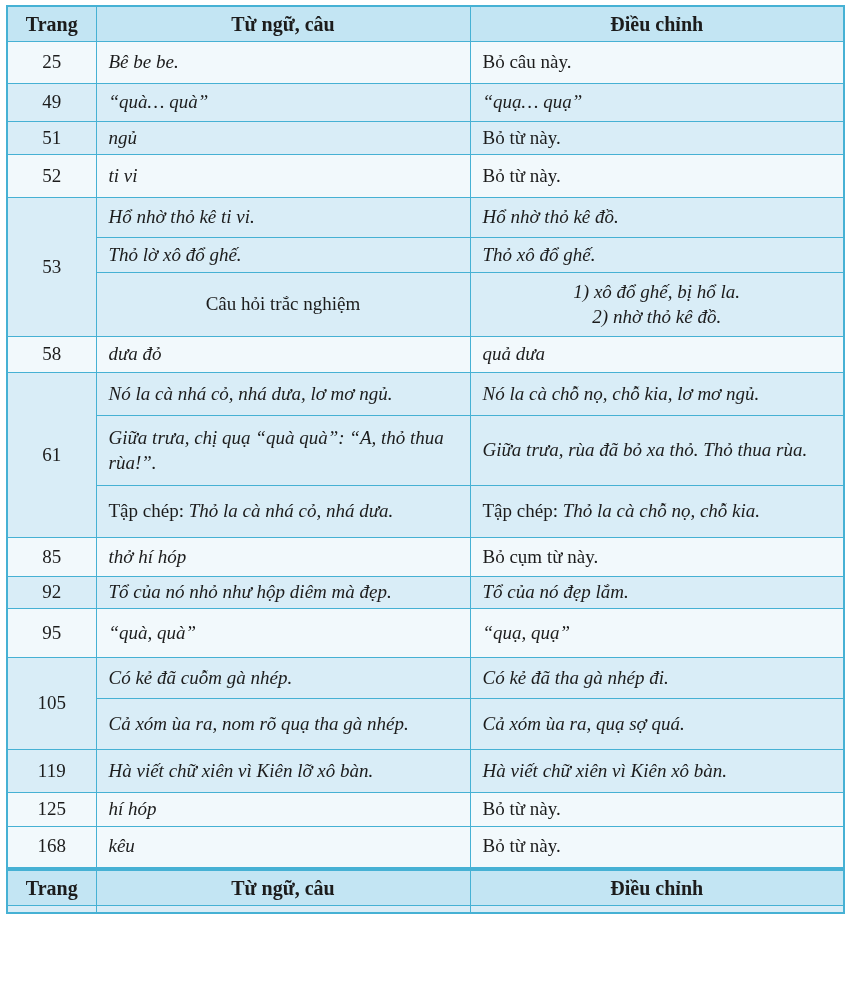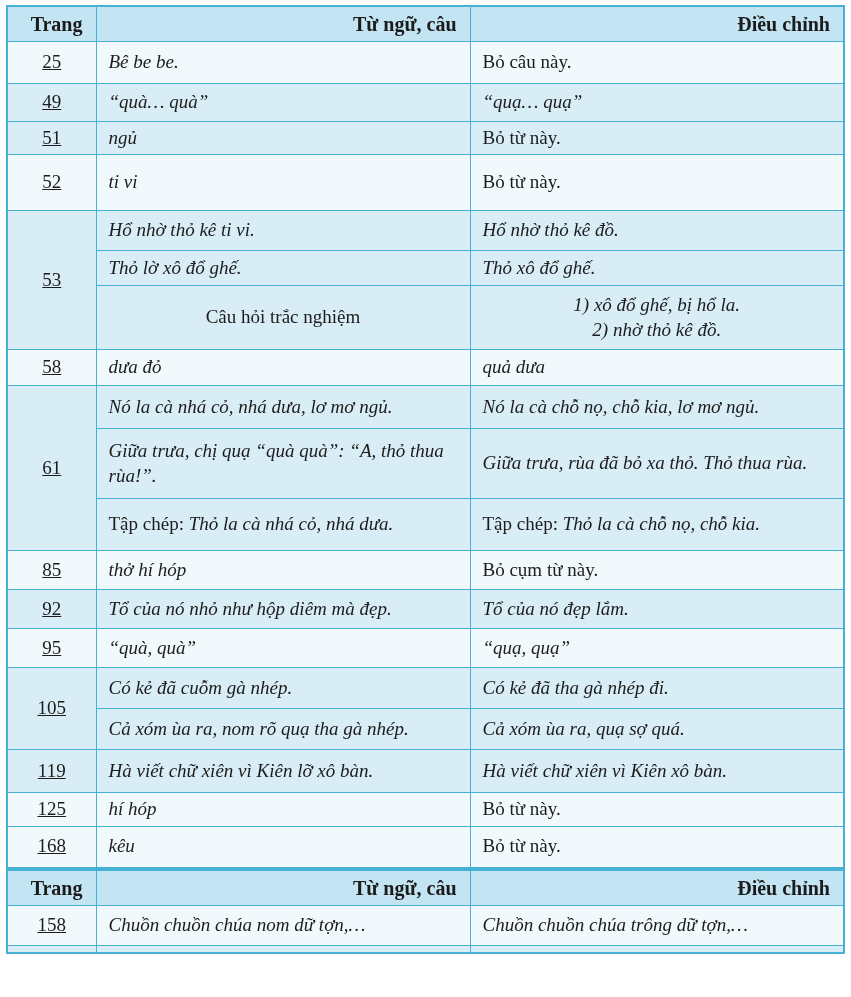--- a/index.html
+++ b/index.html
@@ -30,30 +30,29 @@
     border: 1.5px solid var(--border, #46b1d4);
     padding: 3px 12px;
     font-size: 19px;
     line-height: 1.3;
     vertical-align: middle;
     overflow: hidden;
   }
   table.correction-table th {
     background: var(--header-bg, #c3e5f3);
     font-weight: bold;
-    text-align: right;
+    text-align: center;
     font-size: 20px;
     padding: 4px 13px;
   }
   col.col-page { width: 89px; }
   td.page-number-cell {
     text-align: center;
     padding-left: 4px;
     padding-right: 4px;
-    text-decoration: underline;
   }
   tr.shaded td { background: var(--shaded-bg, #d9edf7); }
   tr.plain  td { background: var(--plain-bg, #f2f9fc); }
   span.it { font-style: italic; }
   span.up { font-style: normal; }
   tr.partial-row td {
     padding: 0;
     height: 6px;
     line-height: 0;
   }
@@ -94,21 +93,21 @@
           <tr class="shaded" style="height: 38px; margin-top: 43px;">
             <td class="page-number-cell" rowspan="1">49</td>
             <td><span class="it">“quà… quà”</span></td>
             <td><span class="it">“quạ… quạ”</span></td>
           </tr>
           <tr class="shaded" style="height: 33px;">
             <td class="page-number-cell" rowspan="1">51</td>
             <td><span class="it">ngủ</span></td>
             <td><span class="up">Bỏ từ này.</span></td>
           </tr>
-          <tr class="plain" style="height: 56px;">
+          <tr class="plain" style="height: 43px;">
             <td class="page-number-cell" rowspan="1">52</td>
             <td><span class="it">ti vi</span></td>
             <td><span class="up">Bỏ từ này.</span></td>
           </tr>
           <tr class="shaded" style="height: 40px;">
             <td class="page-number-cell" rowspan="3">53</td>
             <td><span class="it">Hổ nhờ thỏ kê ti vi.</span></td>
             <td><span class="it">Hổ nhờ thỏ kê đồ.</span></td>
           </tr>
           <tr class="shaded" style="height: 35px;">
@@ -135,36 +134,36 @@
           </tr>
           <tr class="shaded" style="height: 52px;">
             <td><span class="up">Tập chép: </span><span class="it">Thỏ la cà nhá cỏ, nhá dưa.</span></td>
             <td><span class="up">Tập chép: </span><span class="it">Thỏ la cà chỗ nọ, chỗ kia.</span></td>
           </tr>
           <tr class="plain" style="height: 39px; margin-top: 32px;">
             <td class="page-number-cell" rowspan="1">85</td>
             <td><span class="it">thở hí hóp</span></td>
             <td><span class="up">Bỏ cụm từ này.</span></td>
           </tr>
-          <tr class="shaded" style="height: 39px;">
+          <tr class="shaded" style="height: 32px;">
             <td class="page-number-cell" rowspan="1">92</td>
             <td><span class="it">Tổ của nó nhỏ như hộp diêm mà đẹp.</span></td>
             <td><span class="it">Tổ của nó đẹp lắm.</span></td>
           </tr>
-          <tr class="plain" style="height: 39px; border-radius: 19px;">
+          <tr class="plain" style="height: 49px; border-radius: 19px;">
             <td class="page-number-cell" rowspan="1">95</td>
             <td><span class="it">“quà, quà”</span></td>
             <td><span class="it">“quạ, quạ”</span></td>
           </tr>
           <tr class="shaded" style="height: 41px;">
             <td class="page-number-cell" rowspan="2">105</td>
             <td><span class="it">Có kẻ đã cuỗm gà nhép.</span></td>
             <td><span class="it">Có kẻ đã tha gà nhép đi.</span></td>
           </tr>
-          <tr class="shaded" style="height: 41px;">
+          <tr class="shaded" style="height: 51px;">
             <td><span class="it">Cả xóm ùa ra, nom rõ quạ tha gà nhép.</span></td>
             <td><span class="it">Cả xóm ùa ra, quạ sợ quá.</span></td>
           </tr>
           <tr class="shaded" style="height: 43px;">
             <td class="page-number-cell" rowspan="1">119</td>
             <td><span class="it">Hà viết chữ xiên vì Kiên lỡ xô bàn.</span></td>
             <td><span class="it">Hà viết chữ xiên vì Kiên xô bàn.</span></td>
           </tr>
           <tr class="plain" style="height: 34px; margin-top: 43px;">
             <td class="page-number-cell" rowspan="1">125</td>
@@ -187,25 +186,20 @@
           <col class="col-adjust">
         </colgroup>
         <thead>
           <tr style="height: 36px;">
             <th>Trang</th>
             <th>Từ ngữ, câu</th>
             <th>Điều chỉnh</th>
           </tr>
         </thead>
         <tbody>
-          <tr class="plain" style="height: 40px;">
-            <td class="page-number-cell" rowspan="1">158</td>
-            <td><span class="it">Chuồn chuồn chúa nom dữ tợn,…</span></td>
-            <td><span class="it">Chuồn chuồn chúa trông dữ tợn,…</span></td>
-          </tr>
           <tr class="shaded partial-row">
             <td></td>
             <td></td>
             <td></td>
           </tr>
         </tbody>
       </table>
     </div>
 </div>
 

